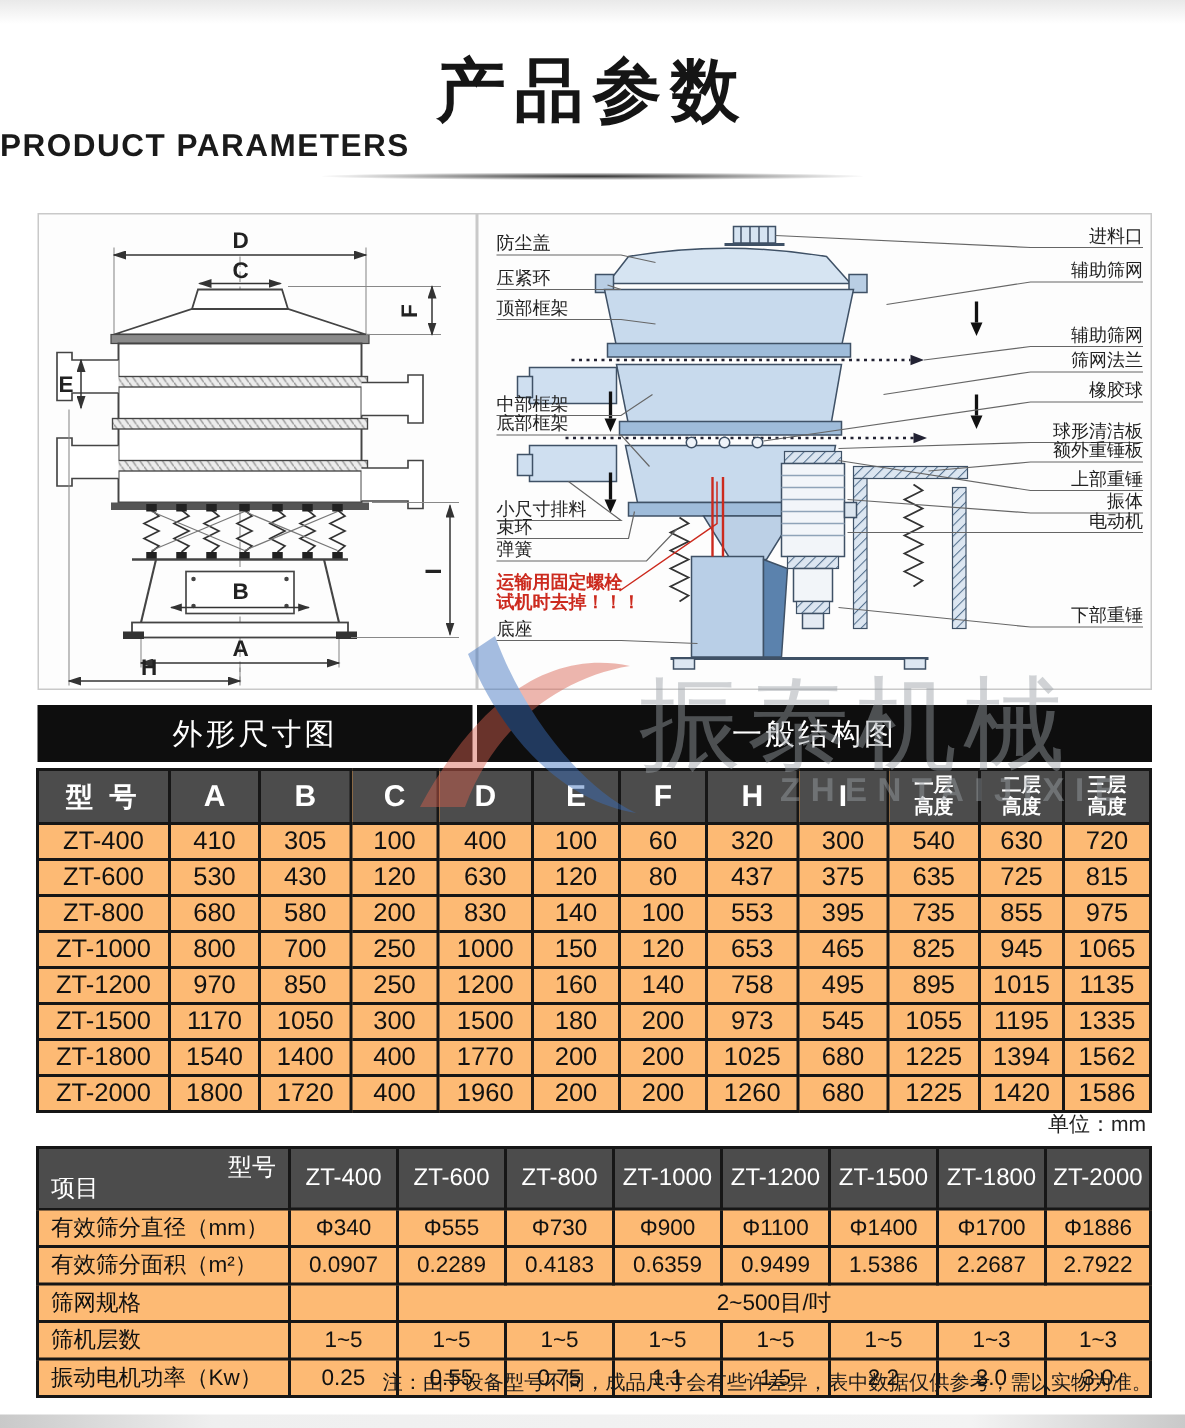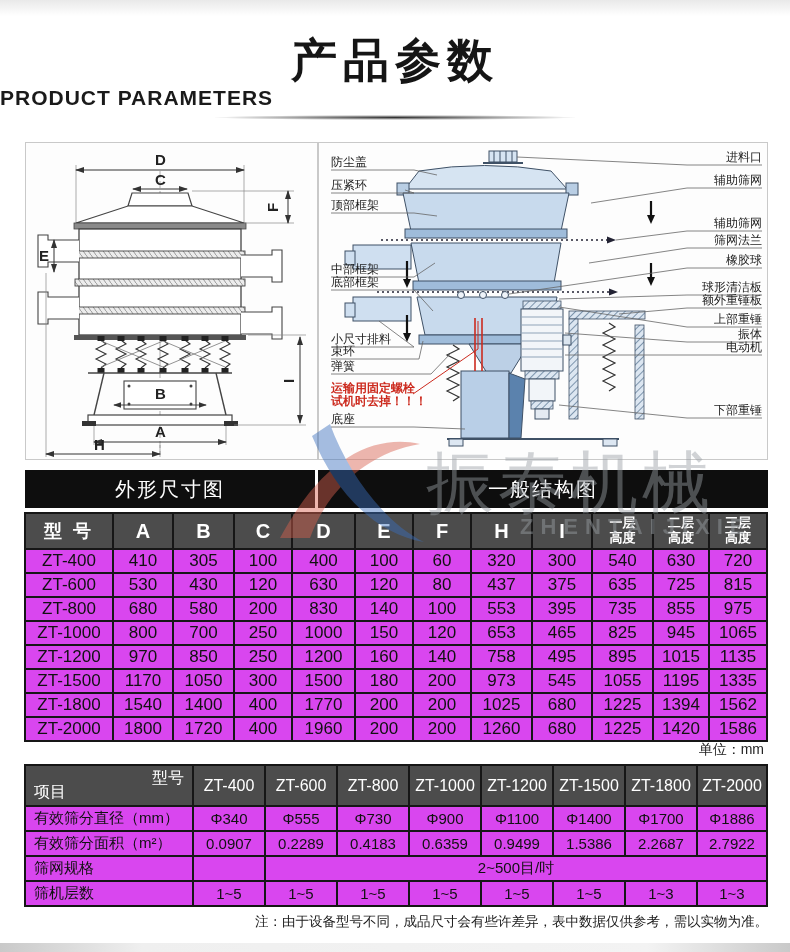--- a/index.html
+++ b/index.html
@@ -31,21 +31,21 @@
 
   
   .watermark { position:absolute; left:268px; top:416px; width:515px; height:152px;
                opacity:.45; z-index:6; pointer-events:none; }
   .wm-cn { position:absolute; left:158px; top:22px; font-size:68px; font-weight:normal;
            letter-spacing:4px; color:#9aa0a6; white-space:nowrap; }
   .wm-en { position:absolute; left:252px; top:98px; font-size:22px; font-weight:bold;
            letter-spacing:7px; color:#9aa0a6; white-space:nowrap; }
 
   
-  table { border-collapse:collapse; table-layout:fixed; background:#d946ef; }
+  table { border-collapse:collapse; table-layout:fixed; background:#fdba74; }
   td, th { border:2px solid #161616; text-align:center; overflow:hidden; }
 
   .size-table { position:absolute; left:24px; top:512px; width:742px; z-index:2; }
   .size-table th { background:#4c4c4c; color:#fff; height:36px; font-weight:bold; }
   .size-table th.letter { font-size:20px; }
   .size-table th.model-head { font-size:18px; letter-spacing:3px; }
   .size-table th.two-line { font-size:13px; line-height:1.15; }
   .size-table td { height:24px; font-size:17px; color:#111; }
 
   .unit-note { position:absolute; top:741px; right:26px; font-size:14px; color:#222; z-index:2; }
@@ -557,18 +557,29 @@
           <td class="item-cell">筛机层数</td>
           <td>1~5</td>
           <td>1~5</td>
           <td>1~5</td>
           <td>1~5</td>
           <td>1~5</td>
           <td>1~5</td>
           <td>1~3</td>
           <td>1~3</td>
         </tr>
+        <tr>
+          <td class="item-cell">振动电机功率（Kw）</td>
+          <td>0.25</td>
+          <td>0.55</td>
+          <td>0.75</td>
+          <td>1.1</td>
+          <td>1.5</td>
+          <td>2.2</td>
+          <td>3.0</td>
+          <td>3.0</td>
+        </tr>
       </tbody>
   </table>
 
   <div class="footnote">注：由于设备型号不同，成品尺寸会有些许差异，表中数据仅供参考，需以实物为准。</div>
   <div class="bottom-band"></div>
 </div>
 
 </body></html>

